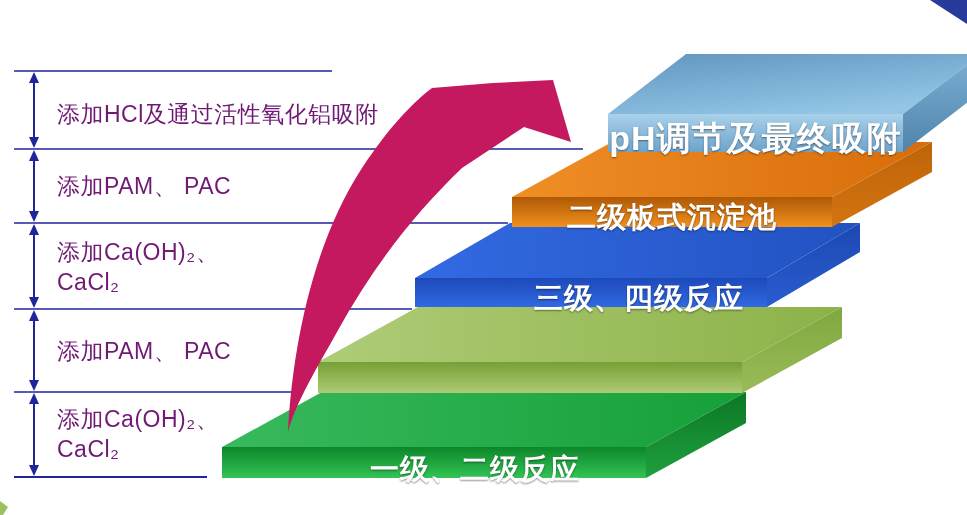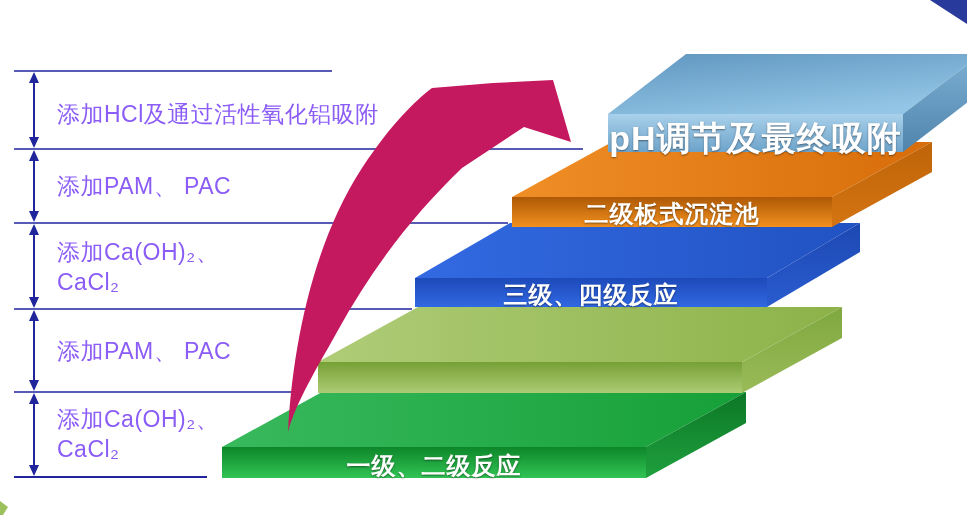--- a/index.html
+++ b/index.html
@@ -6,35 +6,35 @@
   .canvas{
     position:relative;
     width:967px;height:515px;
     overflow:hidden;
     background:#ffffff;
     font-family:"Liberation Sans", sans-serif;
   }
   .canvas svg{position:absolute;left:0;top:0;}
   .annot{
     position:absolute;left:57px;
-    color:#8b5cf6;
+    color:#701a75;
     font-size:23px;line-height:30px;
     white-space:pre-line;
     letter-spacing:0.5px;
   }
   .step-label{
     position:absolute;
     color:#ffffff;font-weight:bold;
-    font-size:24px;text-align:center;
+    font-size:29px;text-align:center;
     text-shadow:0 1px 2px rgba(0,0,0,0.45);
     letter-spacing:1px;
   }
-  #sl1{left:222px;top:450px;width:424px;}
+  #sl1{left:222px;top:450px;width:424px;padding-left:41px;}
   #sl2{left:318px;top:364px;width:424px;}
-  #sl3{left:415px;top:279px;width:352px;}
+  #sl3{left:415px;top:279px;width:352px;padding-left:48px;}
   #sl4{left:512px;top:198px;width:320px;}
   #sl5{left:608px;top:116px;width:295px;font-size:34px;}
   #a1{top:99px;}
   #a2{top:171px;}
   #a3{top:237px;}
   #a4{top:336px;}
   #a5{top:404px;}
 </style>
 </head>
 <body>

